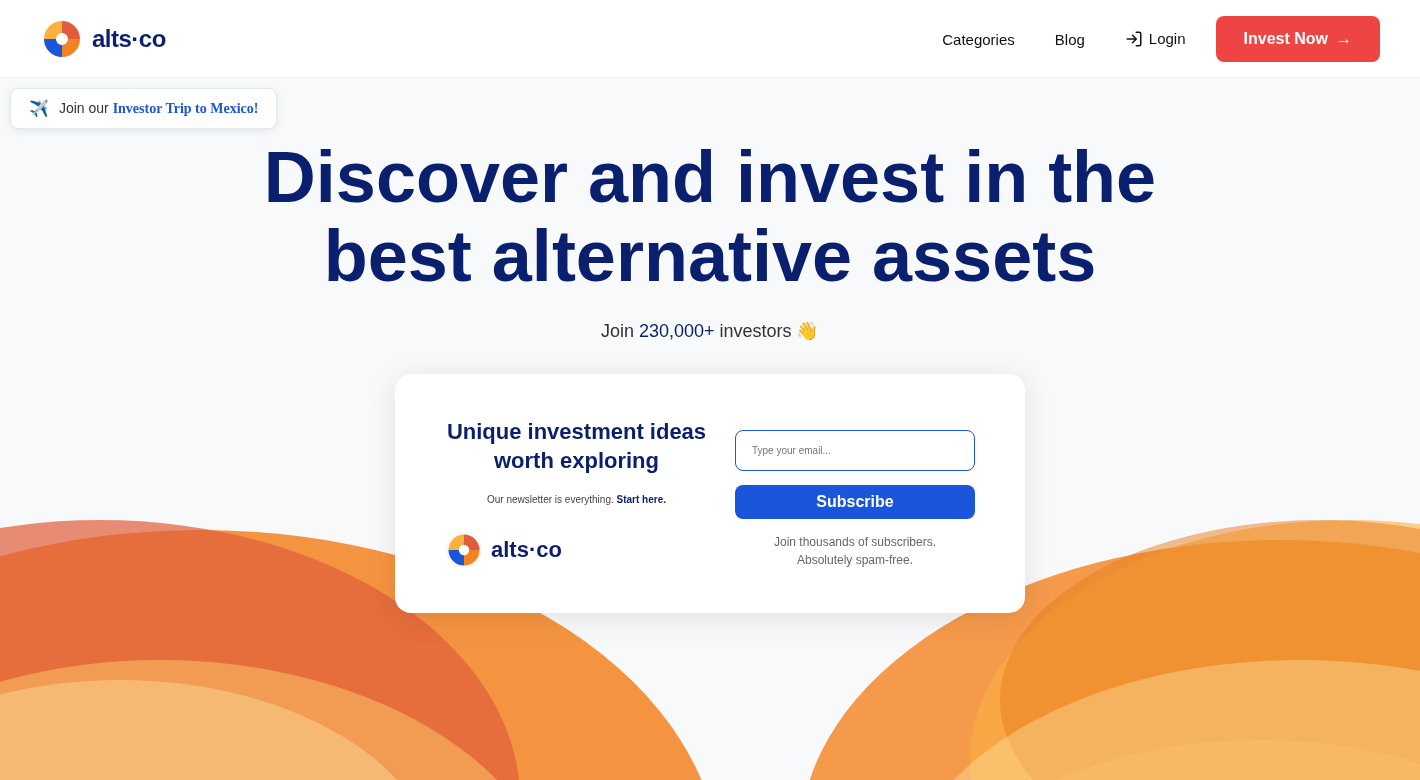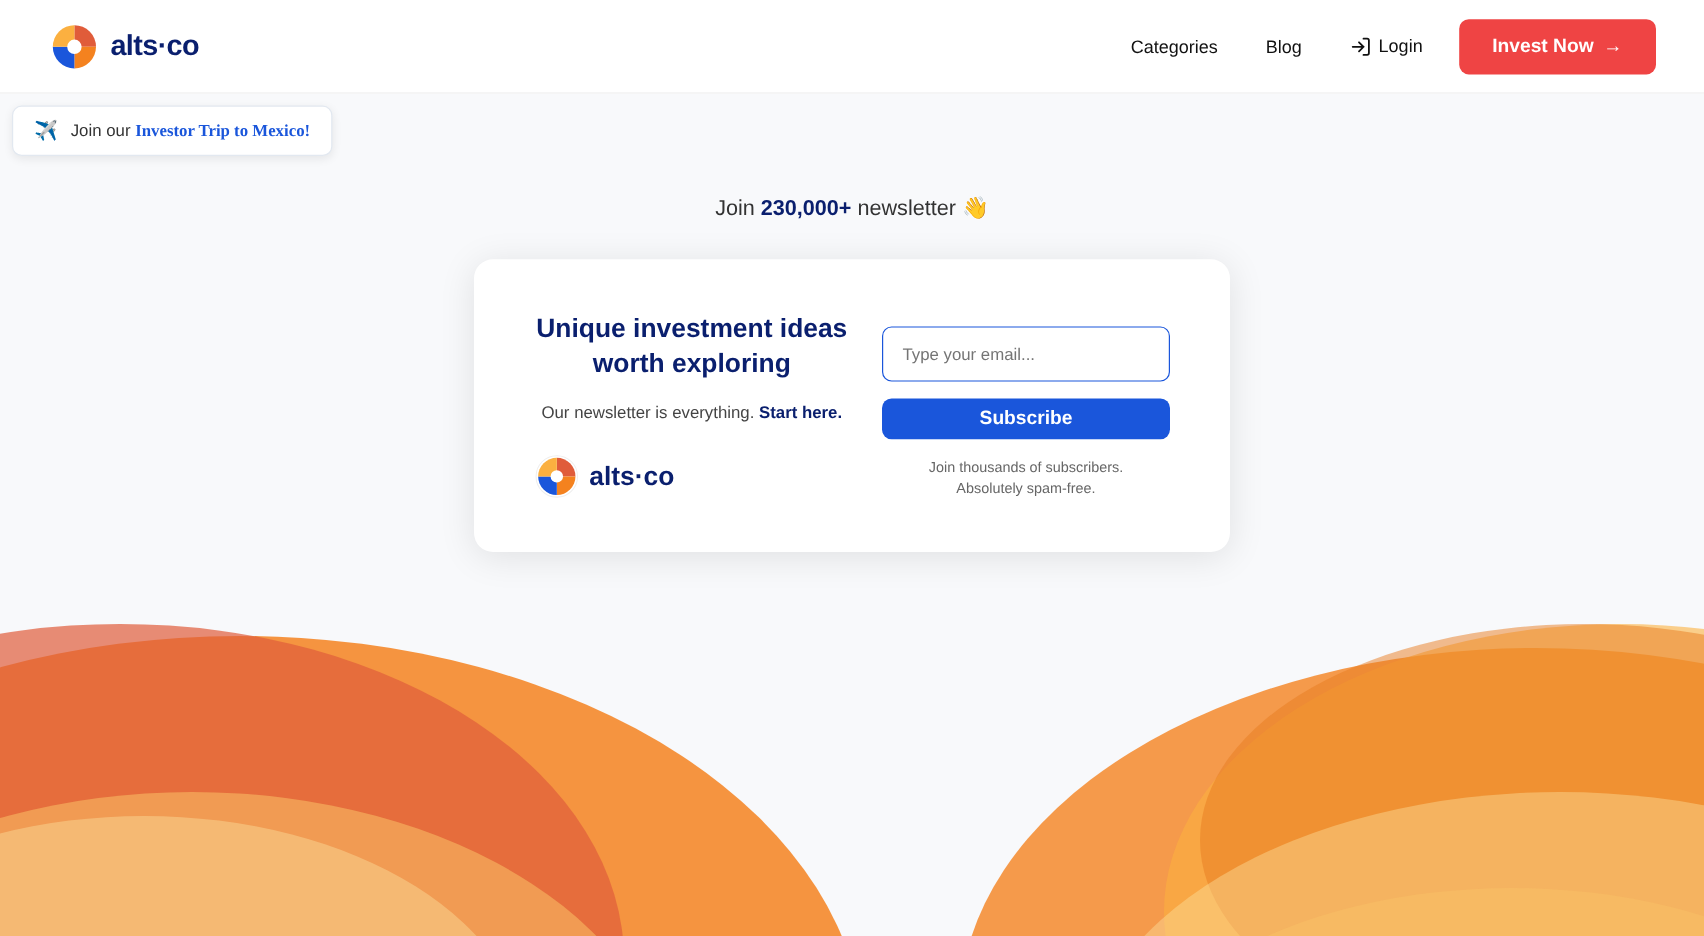--- a/index.html
+++ b/index.html
@@ -146,21 +146,21 @@
       z-index: 5;
     }
 
     .hero-subtitle {
       margin-top: 24px;
       font-size: 18px;
       color: #333;
       position: relative;
       z-index: 5;
     }
-    .hero-subtitle strong { color: #0a1f6e; font-weight: 700; }
+    .hero-subtitle strong { color: #0a1f6e; font-weight: 400; }
 
     
     .wave-container {
       position: absolute;
       bottom: 0;
       left: 0;
       width: 100%;
       height: 460px;
       pointer-events: none;
       z-index: 1;
@@ -184,21 +184,21 @@
       flex: 1;
     }
     .card-title {
       font-size: 22px;
       font-weight: 800;
       color: #0a1f6e;
       line-height: 1.3;
       margin-bottom: 16px;
     }
     .card-desc {
-      font-size: 14px;
+      font-size: 10px;
       color: #444;
       line-height: 1.5;
       margin-bottom: 24px;
     }
     .card-desc strong { color: #0a1f6e; }
     .card-logo {
       display: flex;
       align-items: center;
       gap: 8px;
     }
@@ -212,21 +212,21 @@
       width: 240px;
       display: flex;
       flex-direction: column;
       gap: 14px;
     }
     .email-input {
       width: 100%;
       border: 1.5px solid #1a56db;
       border-radius: 8px;
       padding: 14px 16px;
-      font-size: 14px;
+      font-size: 10px;
       color: #6d28d9;
       outline: none;
     }
     .subscribe-btn {
       width: 100%;
       background: #1a56db;
       color: #fff;
       border: none;
       border-radius: 8px;
       padding: 8px;
@@ -278,23 +278,27 @@
 
 <div class="banner">
   <span>✈️</span>
   <span class="banner-text">
     <span>Join our </span><a class="banner-link">Investor Trip to Mexico!</a>
   </span>
 </div>
 
 <section class="hero">
 
+  <h1 class="hero-title">
+    <span>Discover and invest in the</span><br>
+    <span>best alternative assets</span>
+  </h1>
 
   <p class="hero-subtitle">
-    <span>Join </span><strong>230,000+</strong><span> newsletter</span> <span>👋</span>
+    <span>Join </span><strong>230,000+</strong><span> investors</span> <span>👋</span>
   </p>
 
   <div class="wave-container">
     <svg viewBox="0 0 1420 460" xmlns="http://www.w3.org/2000/svg" preserveAspectRatio="none" width="1420" height="460">
 
       <ellipse cx="200" cy="550" rx="520" ry="340" fill="#f4821f" opacity="0.85"></ellipse>
       <ellipse cx="100" cy="480" rx="420" ry="280" fill="#e05c3a" opacity="0.7"></ellipse>
 
       <ellipse cx="1280" cy="520" rx="480" ry="300" fill="#f4821f" opacity="0.8"></ellipse>
       <ellipse cx="1350" cy="440" rx="380" ry="240" fill="#fbb040" opacity="0.6"></ellipse>

